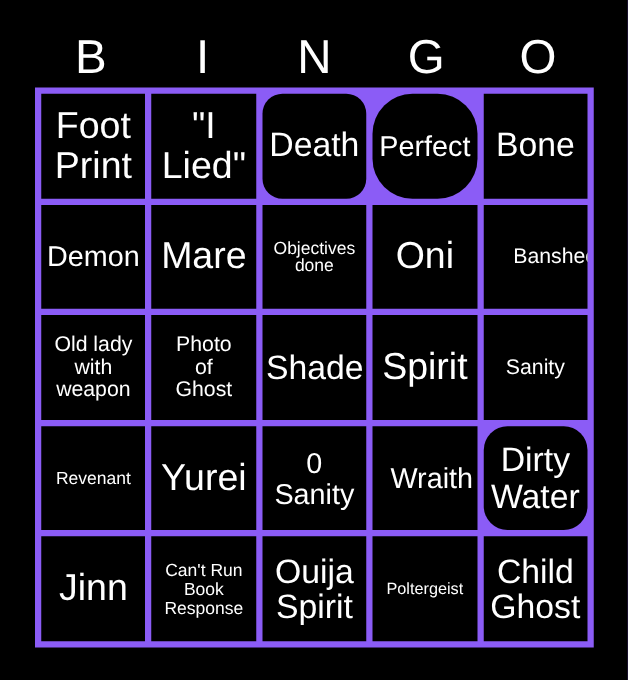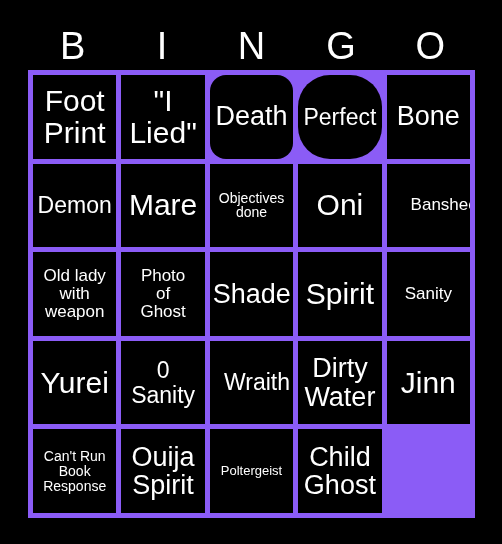--- a/index.html
+++ b/index.html
@@ -144,30 +144,33 @@
       <div class="cell" style="color: rgb(255, 255, 255);">
         <span class="cell-text fs-lg">Shade</span>
       </div>
       <div class="cell" style="color: rgb(255, 255, 255);">
         <span class="cell-text fs-xl">Spirit</span>
       </div>
       <div class="cell" style="color: rgb(255, 255, 255);">
         <span class="cell-text fs-sm">Sanity</span>
       </div>
       <div class="cell" style="color: rgb(255, 255, 255);">
+        <span class="cell-text fs-xs">Revenant</span>
+      </div>
+      <div class="cell" style="color: rgb(255, 255, 255);">
         <span class="cell-text fs-xl">Yurei</span>
       </div>
       <div class="cell" style="color: rgb(255, 255, 255);">
         <span class="cell-text fs-md">0
 Sanity</span>
       </div>
       <div class="cell" style="color: rgb(255, 255, 255); padding-left: 14px;">
         <span class="cell-text fs-md">Wraith</span>
       </div>
-      <div class="cell" style="color: rgb(255, 255, 255);">
+      <div class="cell" style="color: rgb(255, 255, 255); border-radius: 19px;">
         <span class="cell-text fs-lg">Dirty
 Water</span>
       </div>
       <div class="cell" style="color: rgb(255, 255, 255);">
         <span class="cell-text fs-xl">Jinn</span>
       </div>
       <div class="cell" style="color: rgb(255, 255, 255);">
         <span class="cell-text fs-xs">Can't Run
 Book
 Response</span>

